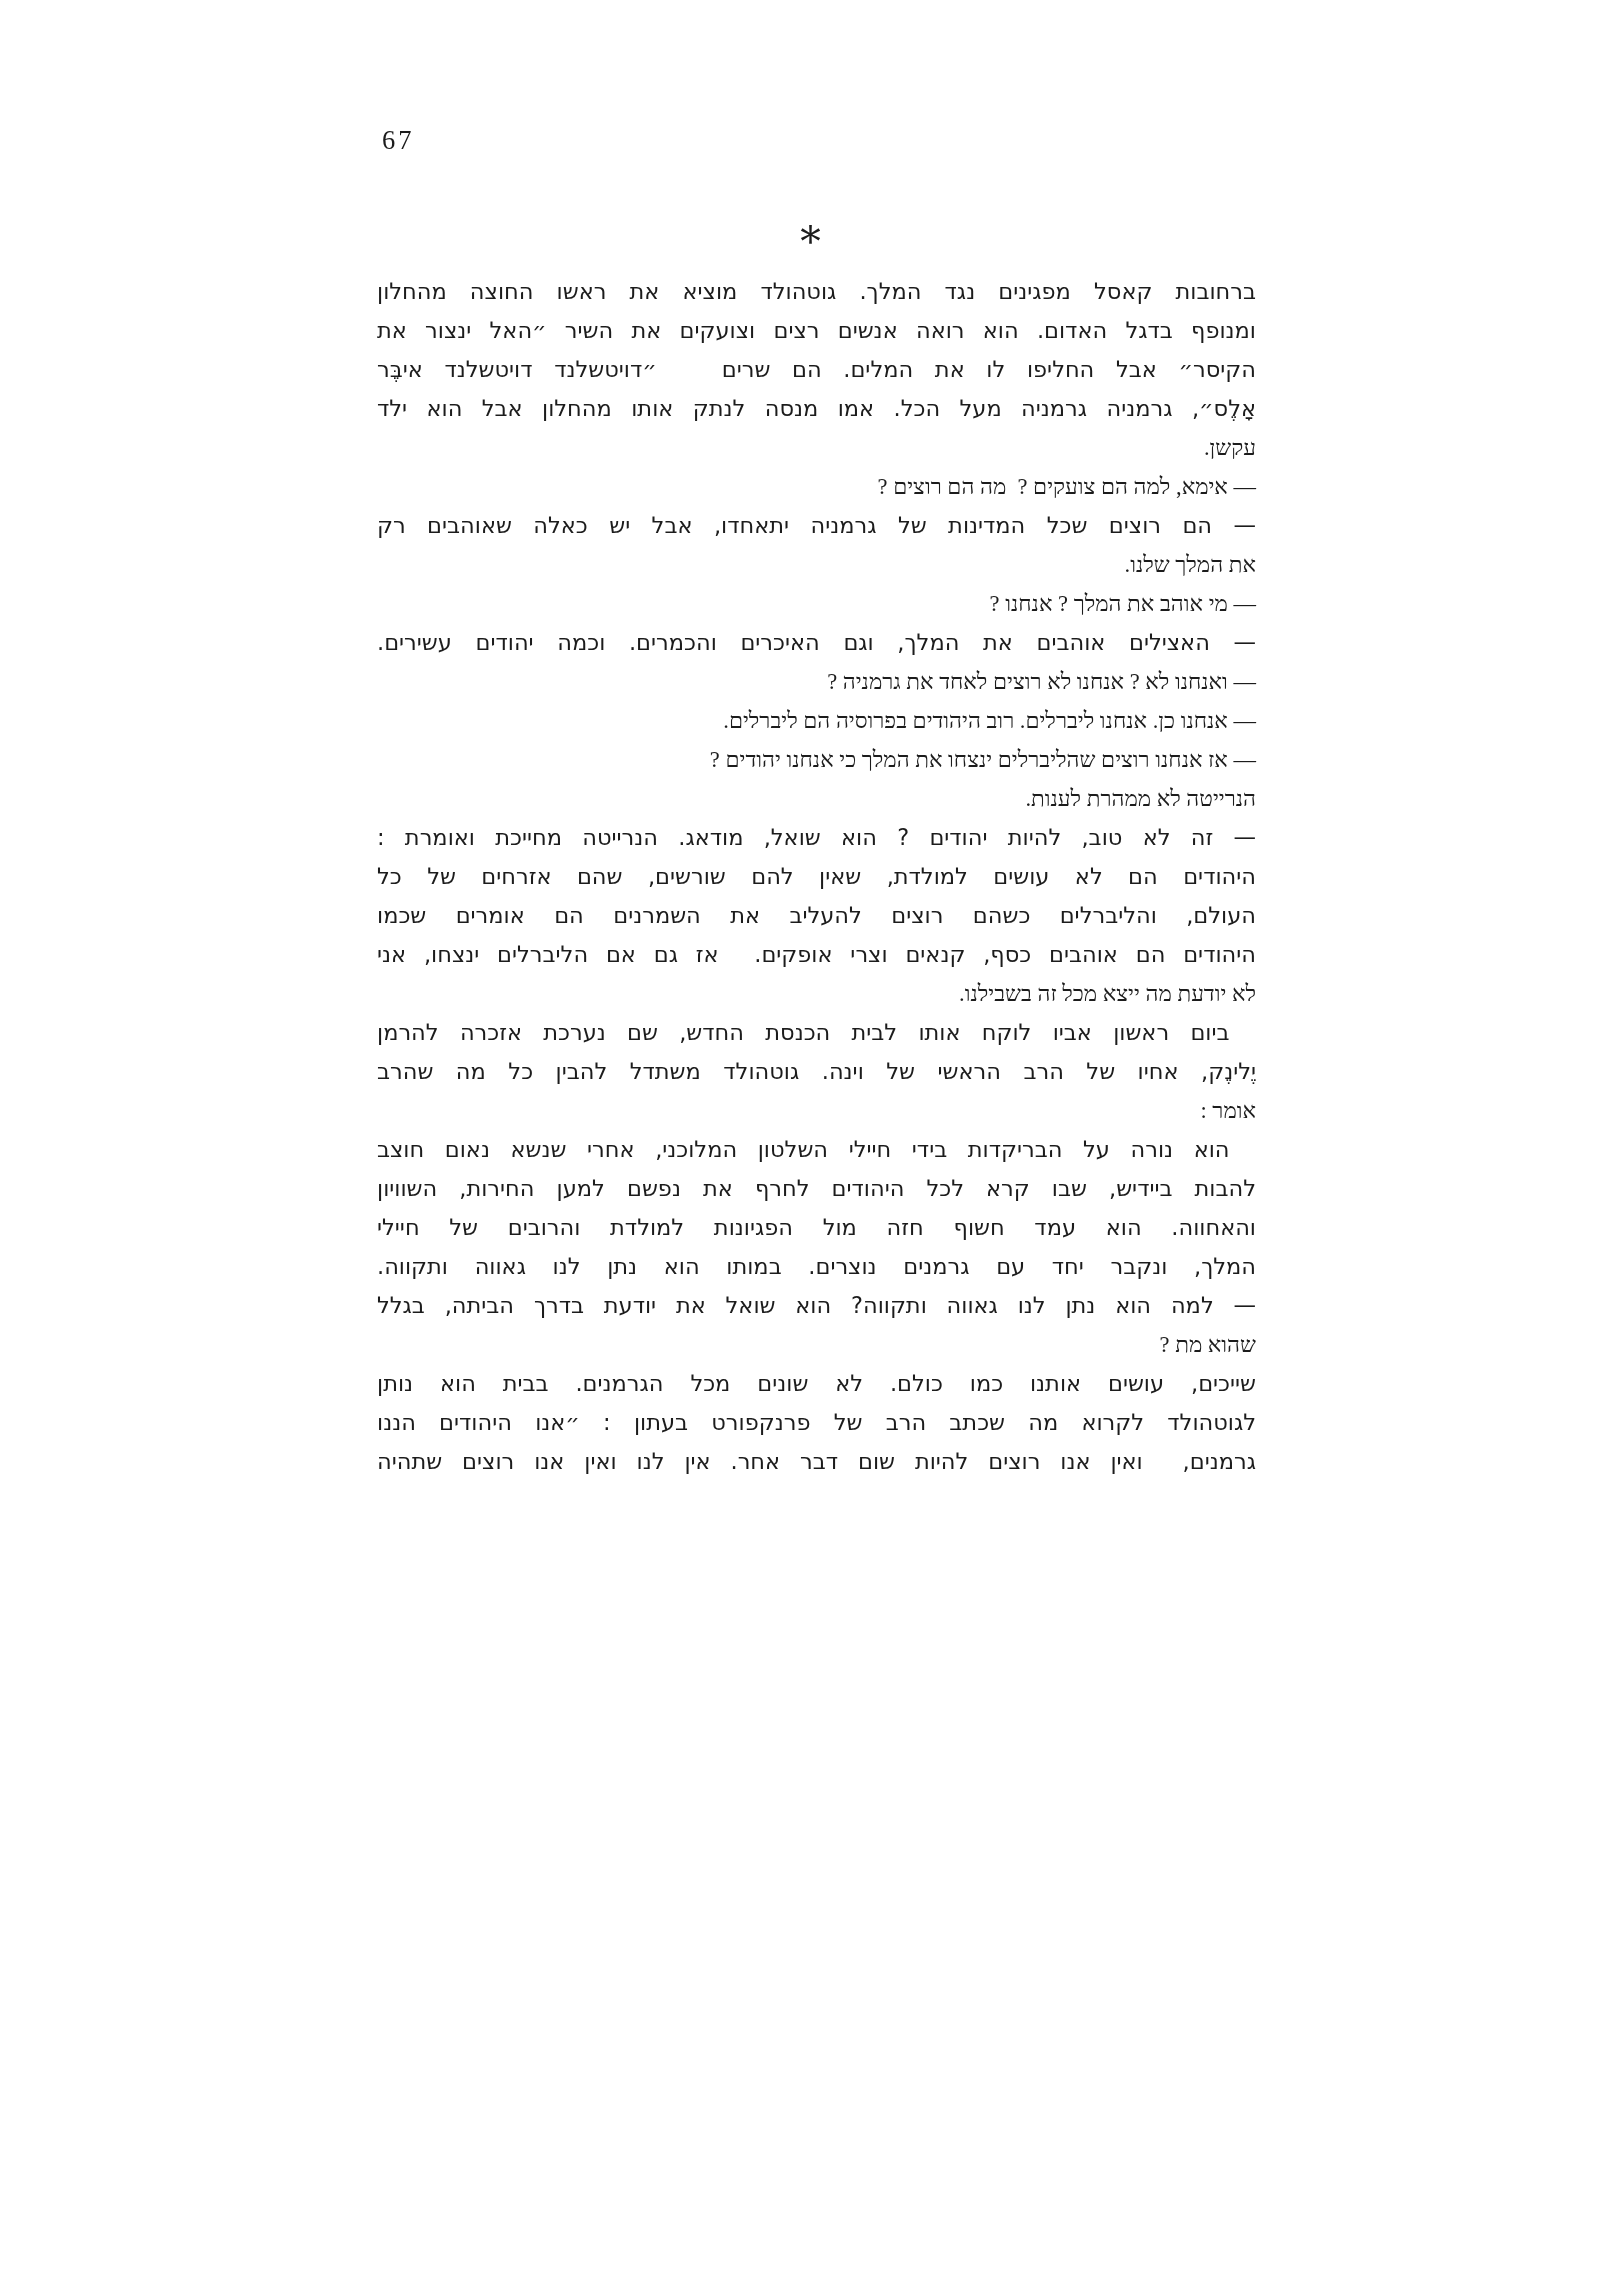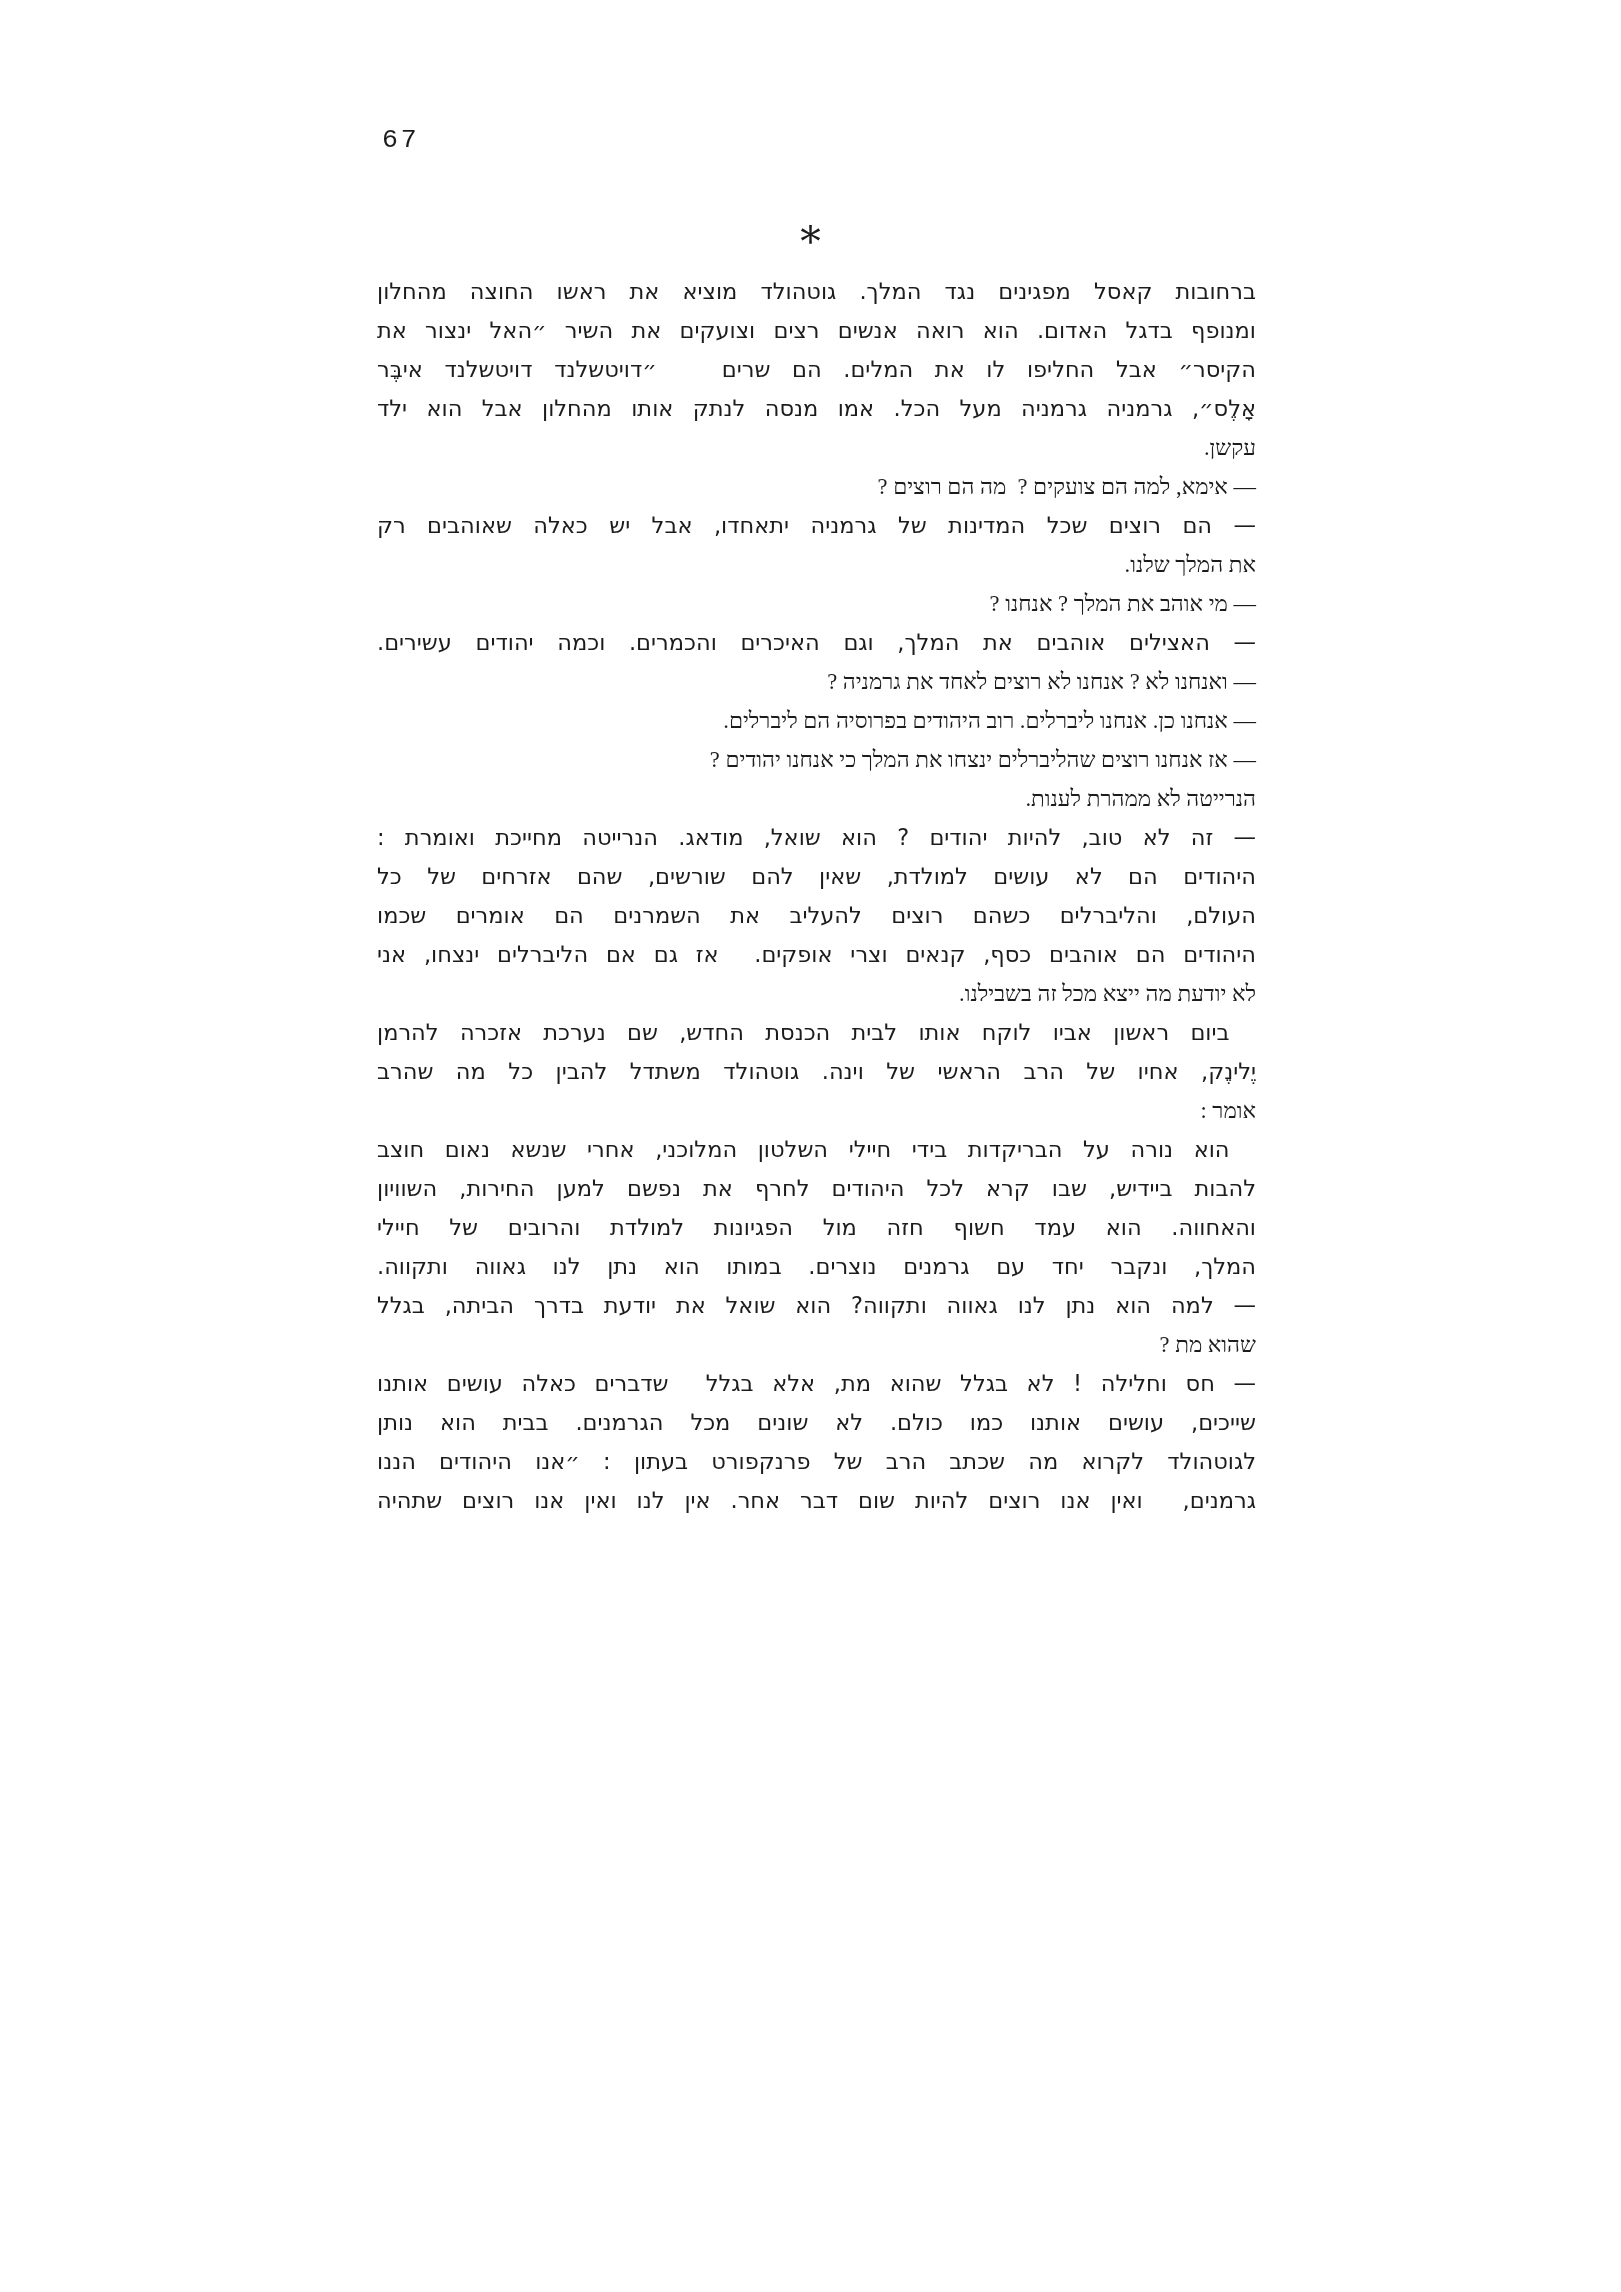--- a/index.html
+++ b/index.html
@@ -18,21 +18,21 @@
     position: absolute;
     inset: 0;
     background: #ffffff;
   }
   .page-number {
     position: absolute;
     left: 382px;
     top: 125px;
     font-size: 26.5px;
     letter-spacing: 2.9px;
-    font-family: Liberation Mono, monospace;
+    font-family: Liberation Serif, serif;
   }
   .separator {
     position: absolute;
     left: 0;
     top: 222px;
     width: 1621px;
     text-align: center;
     font-size: 41px;
     line-height: 41px;
     font-family: "DejaVu Serif", "DejaVu Sans", serif;
@@ -91,19 +91,18 @@
       <div class="line s">לא יודעת מה ייצא מכל זה בשבילנו.</div>
       <div class="line j ind">ביום ראשון אביו לוקח אותו לבית הכנסת החדש, שם נערכת אזכרה להרמן</div>
       <div class="line j">יֶלינֶק, אחיו של הרב הראשי של וינה. גוטהולד משתדל להבין כל מה שהרב</div>
       <div class="line s">אומר :</div>
       <div class="line j ind">הוא נורה על הבריקדות בידי חיילי השלטון המלוכני, אחרי שנשא נאום חוצב</div>
       <div class="line j">להבות ביידיש, שבו קרא לכל היהודים לחרף את נפשם למען החירות, השוויון</div>
       <div class="line j">והאחווה. הוא עמד חשוף חזה מול הפגיונות למולדת והרובים של חיילי</div>
       <div class="line j">המלך, ונקבר יחד עם גרמנים נוצרים. במותו הוא נתן לנו גאווה ותקווה.</div>
       <div class="line j">— למה הוא נתן לנו גאווה ותקווה? הוא שואל את יודעת בדרך הביתה, בגלל</div>
       <div class="line s">שהוא מת ?</div>
-      <div class="line j">— חס וחלילה ! לא בגלל שהוא מת, אלא בגלל&nbsp; שדברים כאלה עושים אותנו</div>
       <div class="line j">שייכים, עושים אותנו כמו כולם. לא שונים מכל הגרמנים. בבית הוא נותן</div>
       <div class="line j">לגוטהולד לקרוא מה שכתב הרב של פרנקפורט בעתון : ״אנו היהודים הננו</div>
       <div class="line j">גרמנים,&nbsp; ואין אנו רוצים להיות שום דבר אחר. אין לנו ואין אנו רוצים שתהיה</div>
     </div>
 </div>
 
 
 </body></html>

